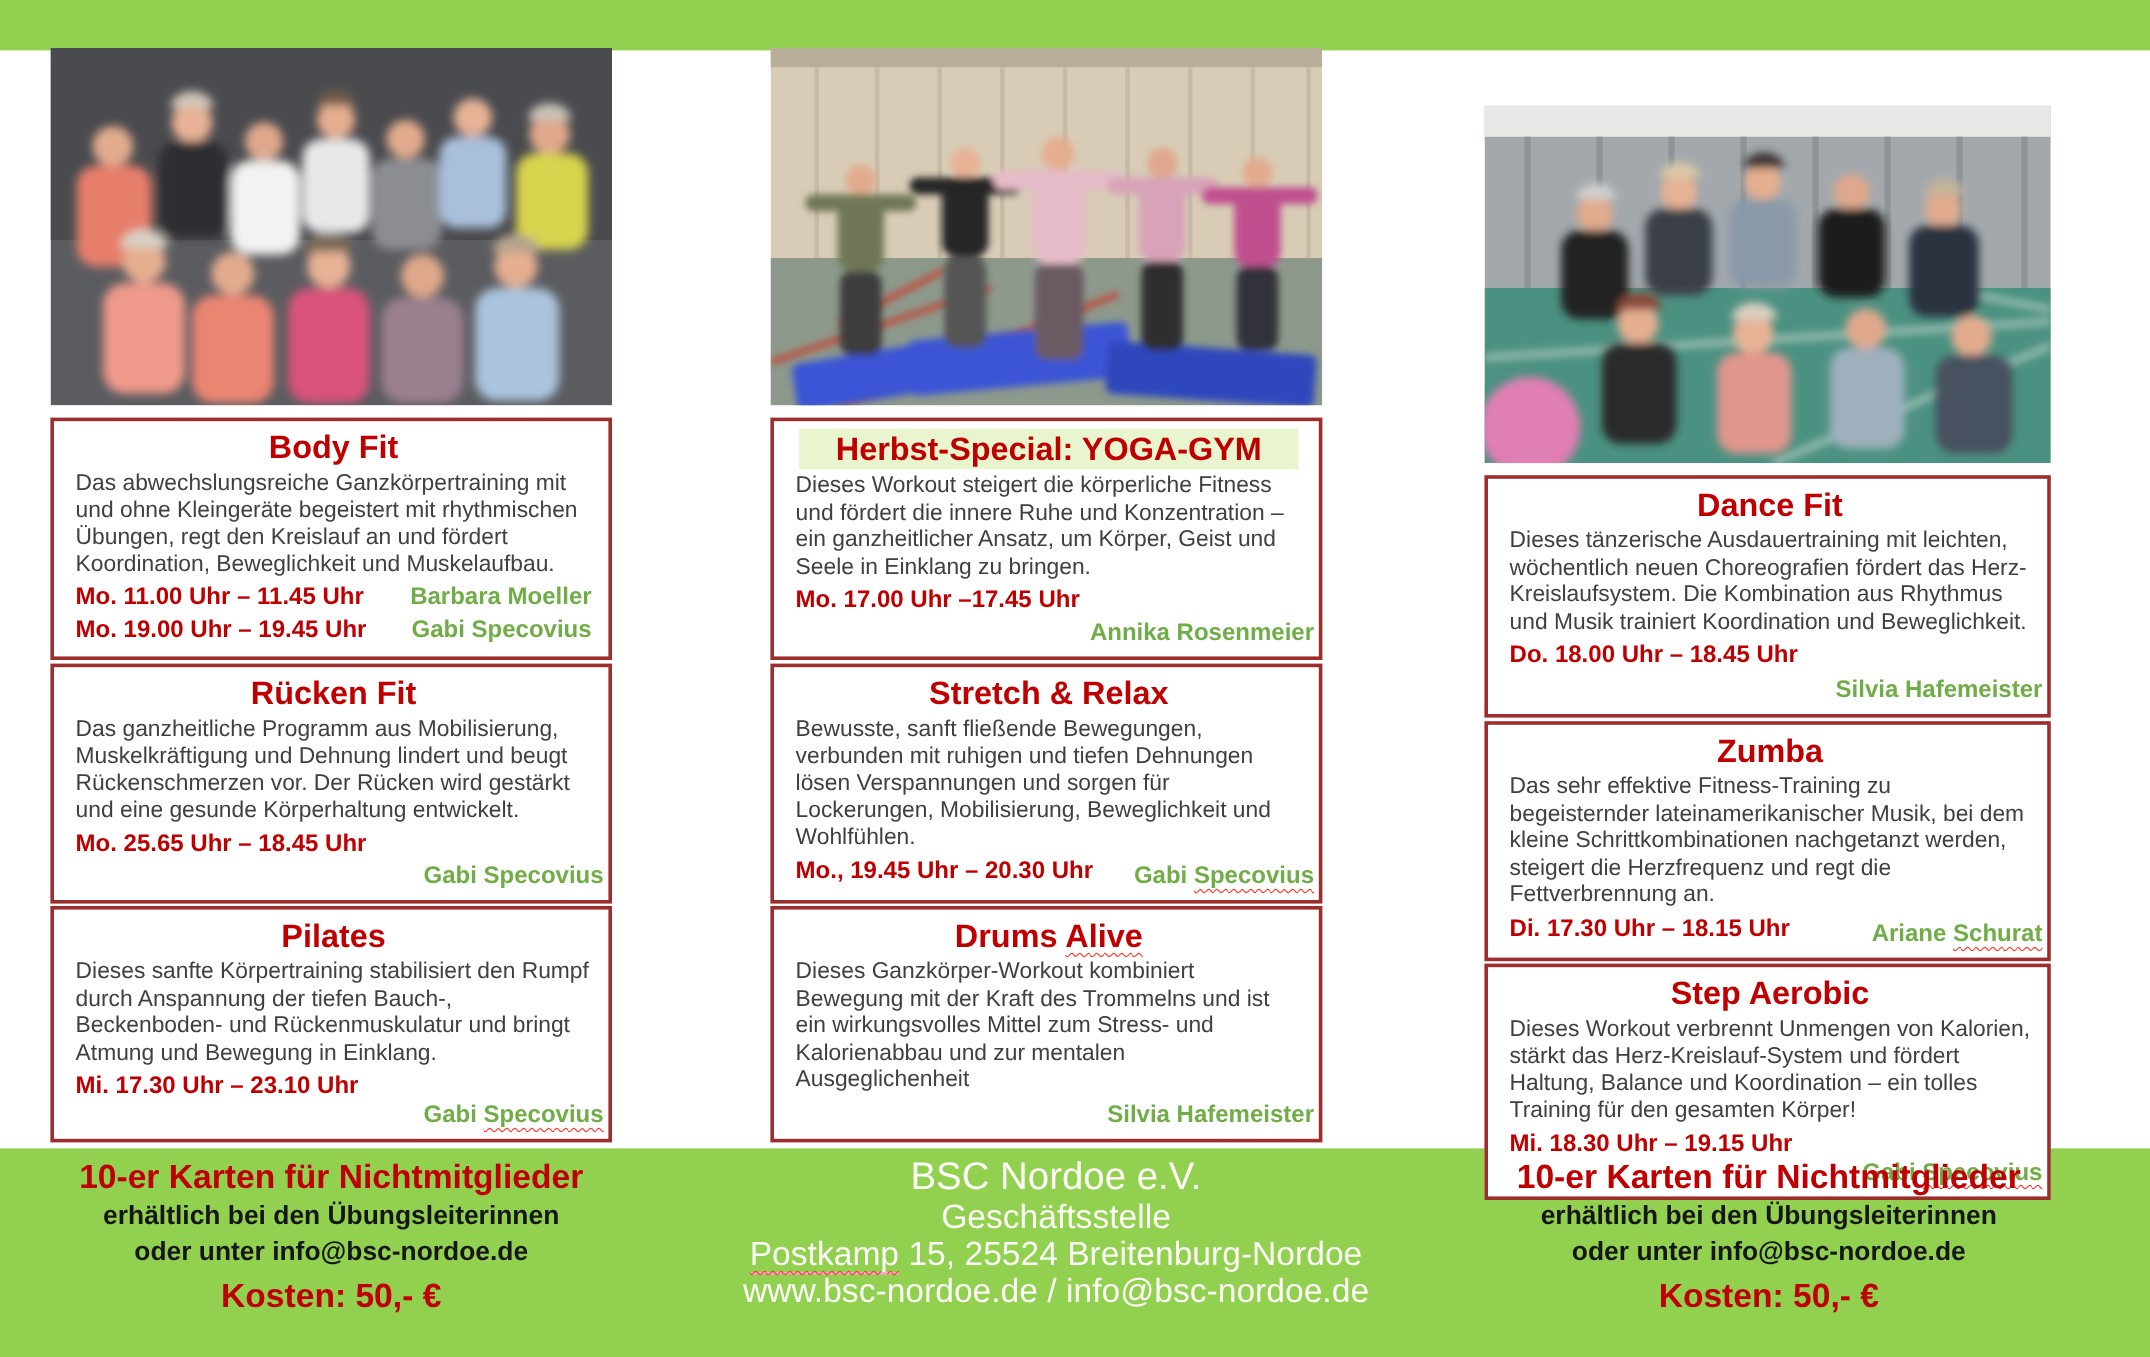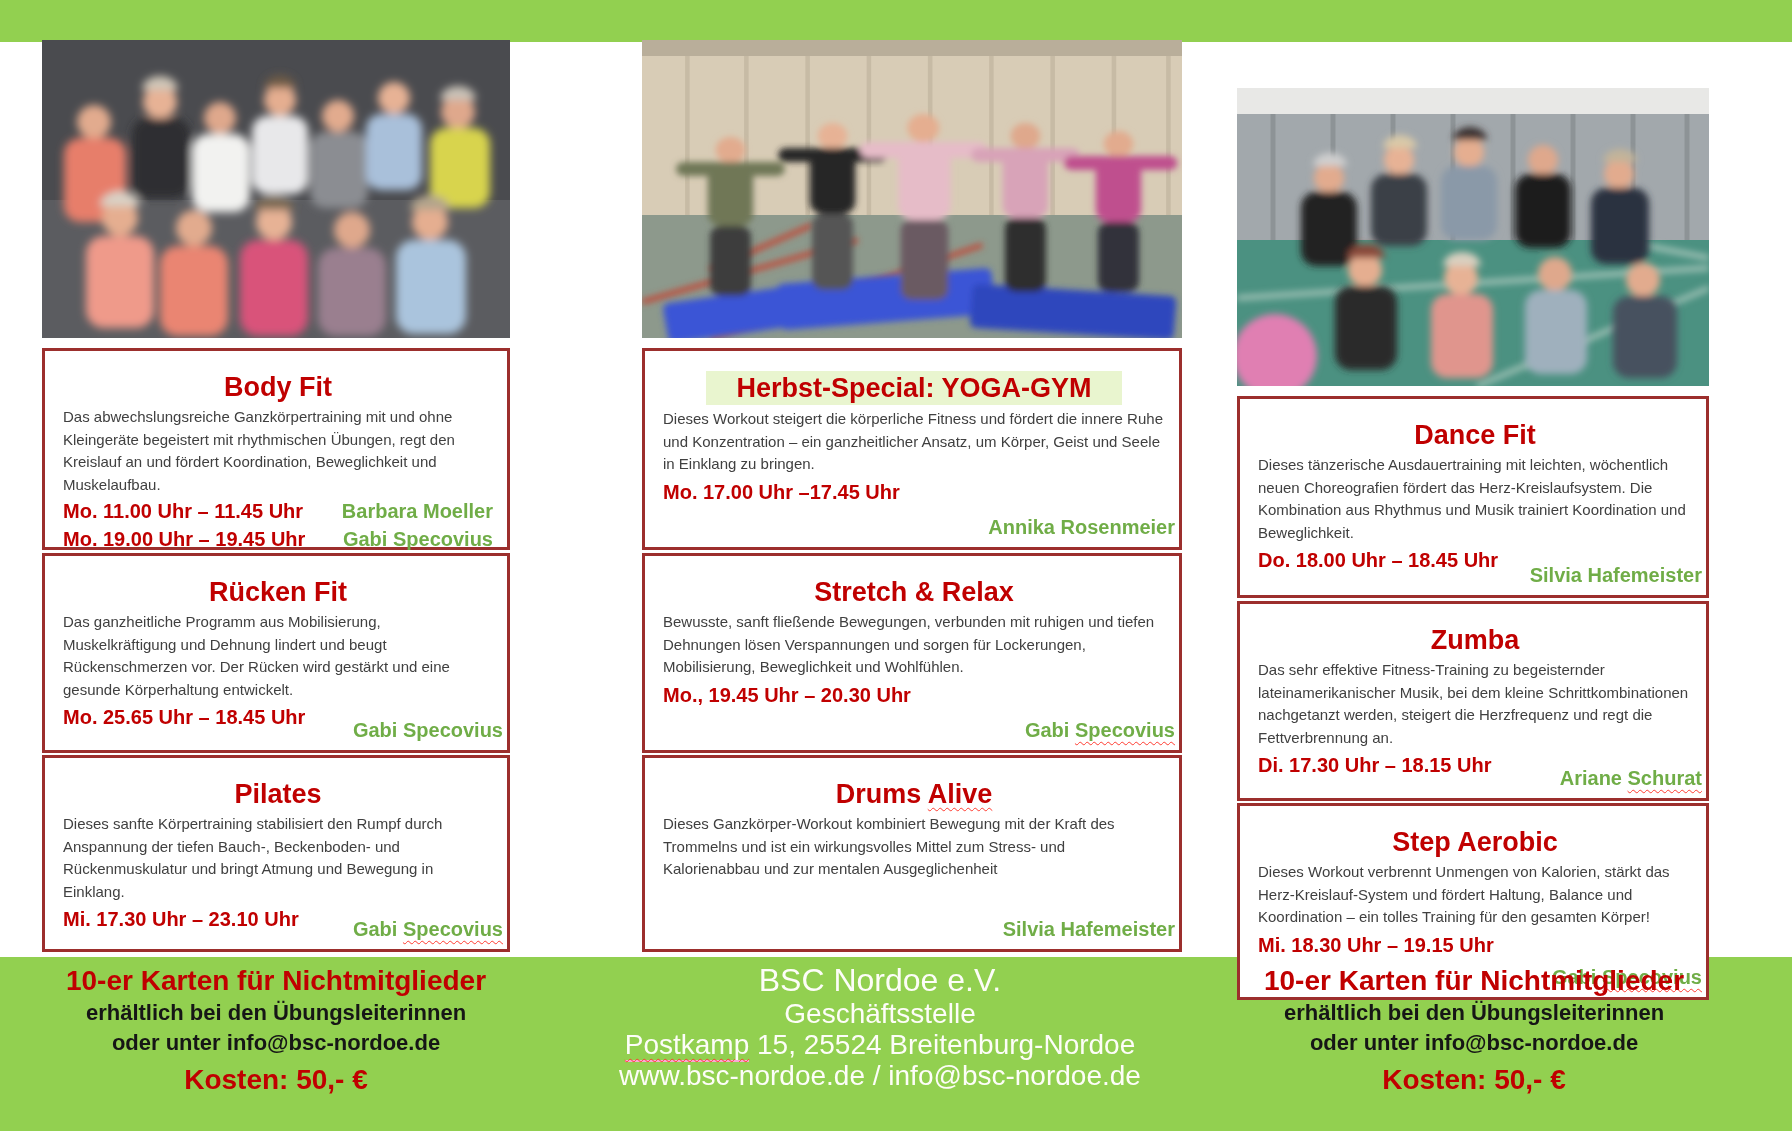--- a/index.html
+++ b/index.html
@@ -4,32 +4,32 @@
 <style>
   html,body{margin:0;padding:0;background:#ffffff;}
   #page{position:relative;width:1792px;height:1131px;overflow:hidden;
         font-family:"Liberation Sans",sans-serif;background:#ffffff;}
   .greenbar{position:absolute;left:0;top:0;width:100%;height:42px;background:#92d050;}
   .footband{position:absolute;left:0;top:957px;width:100%;height:174px;background:#92d050;}
 
   .photo{position:absolute;top:40px;height:298px;overflow:hidden;}
   .photo svg{display:block;width:100%;height:100%;}
   .c1{left:42px;width:468px;}
-  .c2{left:642px;width:540px;}
+  .c2{left:642px;width:460px;}
   .c3{left:1237px;width:472px;margin-top:48px;}
 
   .card{position:absolute;background:#fff;border:3px solid #9c2f2d;box-sizing:border-box;
-        padding:18px 14px 4px 18px;}
+        padding:4px 14px 4px 18px;}
   .r1{top:348px;height:202px;}
   .r2{top:553px;height:200px;}
   .r3{top:755px;height:197px;}
 
   .card-title{text-align:center;color:#c00000;font-weight:bold;font-size:27px;line-height:32px;margin:2px 0 3px 0;}
   .hl{background:#e9f5cf;display:inline-block;padding:1px 30px;}
-  .desc{color:#404040;font-size:15px;line-height:22.5px;}
+  .desc{color:#404040;font-size:19px;line-height:22.5px;}
   .time{color:#c00000;font-weight:bold;font-size:20px;line-height:26px;margin-top:3px;}
   .trainer{color:#70ad47;font-weight:bold;font-size:20px;}
   .trainer-abs{position:absolute;right:4px;bottom:8px;}
   .sched-row{display:flex;justify-content:space-between;align-items:baseline;margin-top:2px;}
   .sched-row .time{margin-top:0;}
   .sq{text-decoration:underline;text-decoration-style:wavy;text-decoration-color:#ff3b30;
       text-decoration-thickness:1px;text-underline-offset:4px;}
 
   .foot{position:absolute;text-align:center;}
   .foot-side-1{color:#c00000;font-weight:bold;font-size:28px;line-height:34px;}

